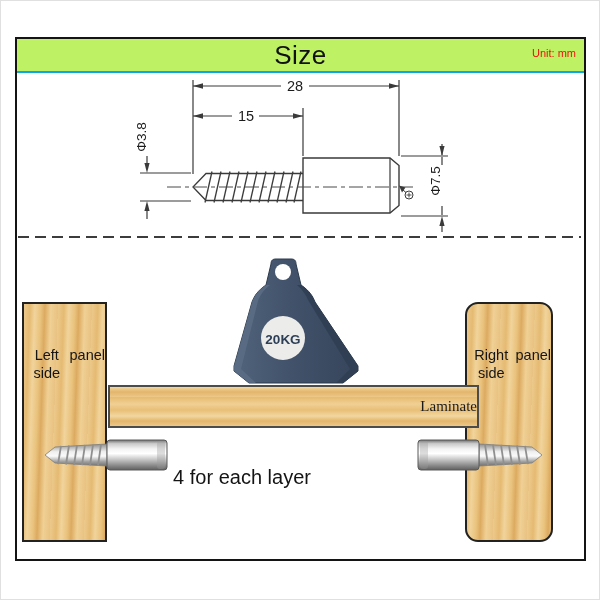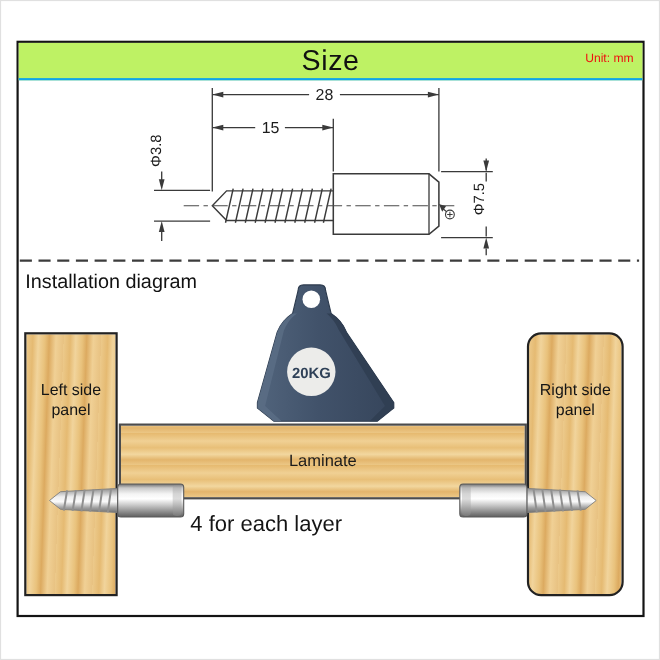--- a/index.html
+++ b/index.html
@@ -18,32 +18,32 @@
   }
   .size-title{font-size:26px;color:#111;letter-spacing:.5px;}
   .unit-label{position:absolute;right:8px;top:8px;font-size:11px;color:#ee1010;}
   svg text{font-family:"Liberation Sans",sans-serif;}
   .abs{position:absolute;}
   .section-title{left:23px;top:246px;font-size:18px;color:#111;}
   .panel{
     width:85px;height:240px;top:302px;box-sizing:border-box;border:2px solid #222;
     background:repeating-linear-gradient(92deg,
       #ecc98a 0px,#e5ba72 6px,#f1d49c 11px,#e9c27c 17px,#dcaa60 21px,#f0d095 27px,#e8c282 34px);
-    display:flex;flex-direction:column;align-items:center;
+    display:flex;align-items:flex-start;
     padding-top:42px;font-size:14.5px;line-height:18px;color:#151515;text-align:center;
   }
   .panel-left{left:22px;}
-  .panel-right{left:479px;width:88px;border-radius:13px;}
+  .panel-right{left:465px;width:88px;border-radius:13px;}
   .laminate{
-    left:108px;top:385px;width:371px;height:69px;box-sizing:border-box;
+    left:108px;top:385px;width:371px;height:43px;box-sizing:border-box;
     border:2px solid #4c4c4c;
     background:repeating-linear-gradient(0deg,
       #ecc887 0px,#e3b56c 5px,#f2d79f 10px,#e8bf78 16px,#f0d094 22px,#e6ba70 29px);
-    display:flex;align-items:center;justify-content:center;
-    font-size:15px;color:#1a1a1a;
+    display:flex;align-items:center;justify-content:flex-end;
+    font-size:15px;color:#1a1a1a;font-family:Liberation Serif, serif;
   }
   .note{left:0;top:466px;width:484px;text-align:center;font-size:20px;color:#141414;}
   .weight-label-text{font-weight:bold;}
 </style>
 </head>
 <body>
 
 <div class="canvas">
 
   <div class="main-box">
@@ -122,21 +122,20 @@
     <polygon points="384,113.5 390.5,115.5 387,120.5" fill="#3a3a3a"></polygon>
 
     <text x="280" y="19" text-anchor="middle" font-size="14.5" fill="#1c1c1c">28</text>
     <text x="231" y="49" text-anchor="middle" font-size="14.5" fill="#1c1c1c">15</text>
     <text x="135" y="69" text-anchor="middle" font-size="13.5" fill="#1c1c1c" transform="rotate(-90 131 69)">Φ3.8</text>
     <text x="429" y="113" text-anchor="middle" font-size="13.5" fill="#1c1c1c" transform="rotate(-90 425 113)">Φ7.5</text>
 
     <line x1="3" y1="165" x2="566" y2="165" stroke="#3c3c3c" stroke-width="2" stroke-dasharray="11 6"></line>
   </svg>
 
-  <div class="abs section-title">Installation diagram</div>
 
   <svg class="abs" style="left:227px;top:252px;" width="137" height="134" viewBox="0 0 137 134">
     <defs>
       <linearGradient id="wbody" x1="0" y1="0" x2="1" y2="0">
         <stop offset="0" stop-color="#51647c"></stop>
         <stop offset="0.45" stop-color="#41526a"></stop>
         <stop offset="1" stop-color="#36455b"></stop>
       </linearGradient>
     </defs>
     <path d="M44,12 C44,8 46,7 49,7 L64,7 C67,7 69,8 69,12

